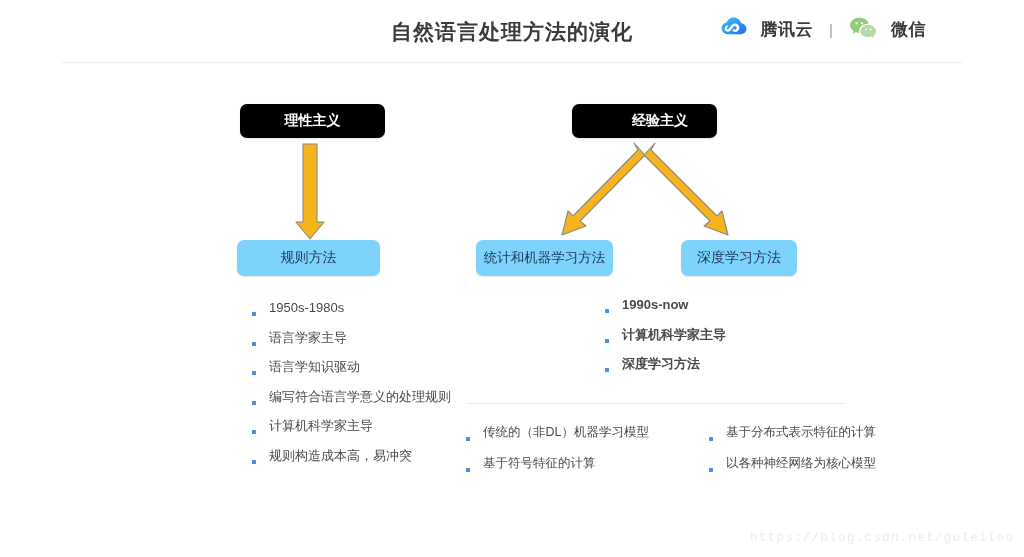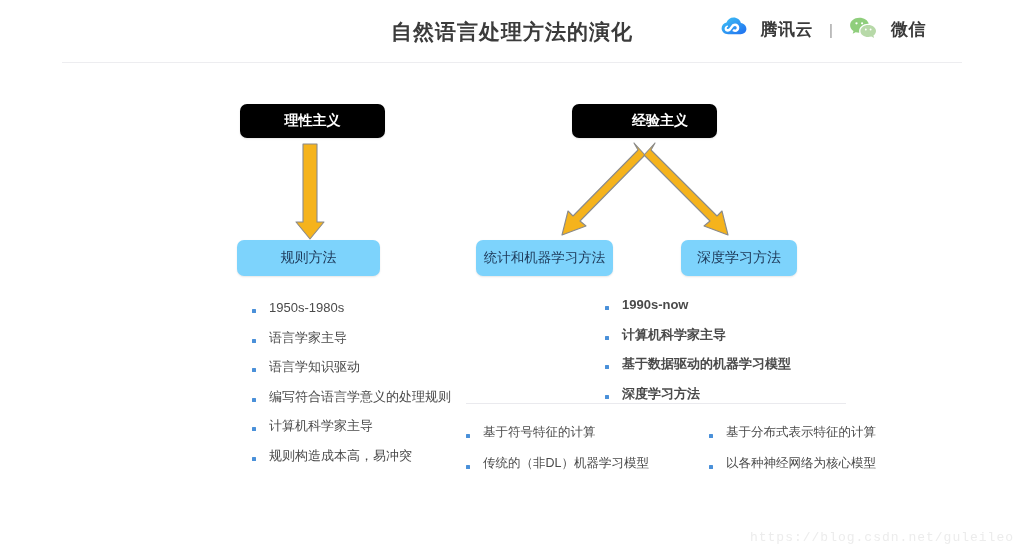--- a/index.html
+++ b/index.html
@@ -105,21 +105,21 @@
     position: absolute;
     left: 0; top: 0;
     width: 1024px; height: 557px;
     pointer-events: none;
   }
 
   
   .bullet-list { position: absolute; }
   .bullet-row {
     display: flex;
-    align-items: center;
+    align-items: flex-end;
     margin-bottom: 12.5px;
   }
   .bullet-dot {
     flex: 0 0 auto;
     width: 4px; height: 4px;
     background: #4a90d9;
     margin-top: 7px;
     margin-right: 13px;
     border-radius: 0.5px;
   }
@@ -270,40 +270,36 @@
     <div class="bullet-row">
       <span class="bullet-dot"></span>
       <span class="bullet-text">1990s-now</span>
     </div>
     <div class="bullet-row">
       <span class="bullet-dot"></span>
       <span class="bullet-text">计算机科学家主导</span>
     </div>
     <div class="bullet-row">
       <span class="bullet-dot"></span>
-      <span class="bullet-text">基于数据驱动的机器学习模型</span>
-    </div>
-    <div class="bullet-row">
-      <span class="bullet-dot"></span>
       <span class="bullet-text">深度学习方法</span>
     </div>
   </div>
 
   <div class="mid-rule"></div>
 
   <div class="sub-lists">
 
     <div class="bullet-list" style="position:relative;">
       <div class="bullet-row">
         <span class="bullet-dot"></span>
-        <span class="bullet-text">基于符号特征的计算</span>
+        <span class="bullet-text">传统的（非DL）机器学习模型</span>
       </div>
       <div class="bullet-row">
         <span class="bullet-dot"></span>
-        <span class="bullet-text">传统的（非DL）机器学习模型</span>
+        <span class="bullet-text">基于符号特征的计算</span>
       </div>
     </div>
 
     <div class="bullet-list" style="position:relative;">
       <div class="bullet-row">
         <span class="bullet-dot"></span>
         <span class="bullet-text">基于分布式表示特征的计算</span>
       </div>
       <div class="bullet-row">
         <span class="bullet-dot"></span>

